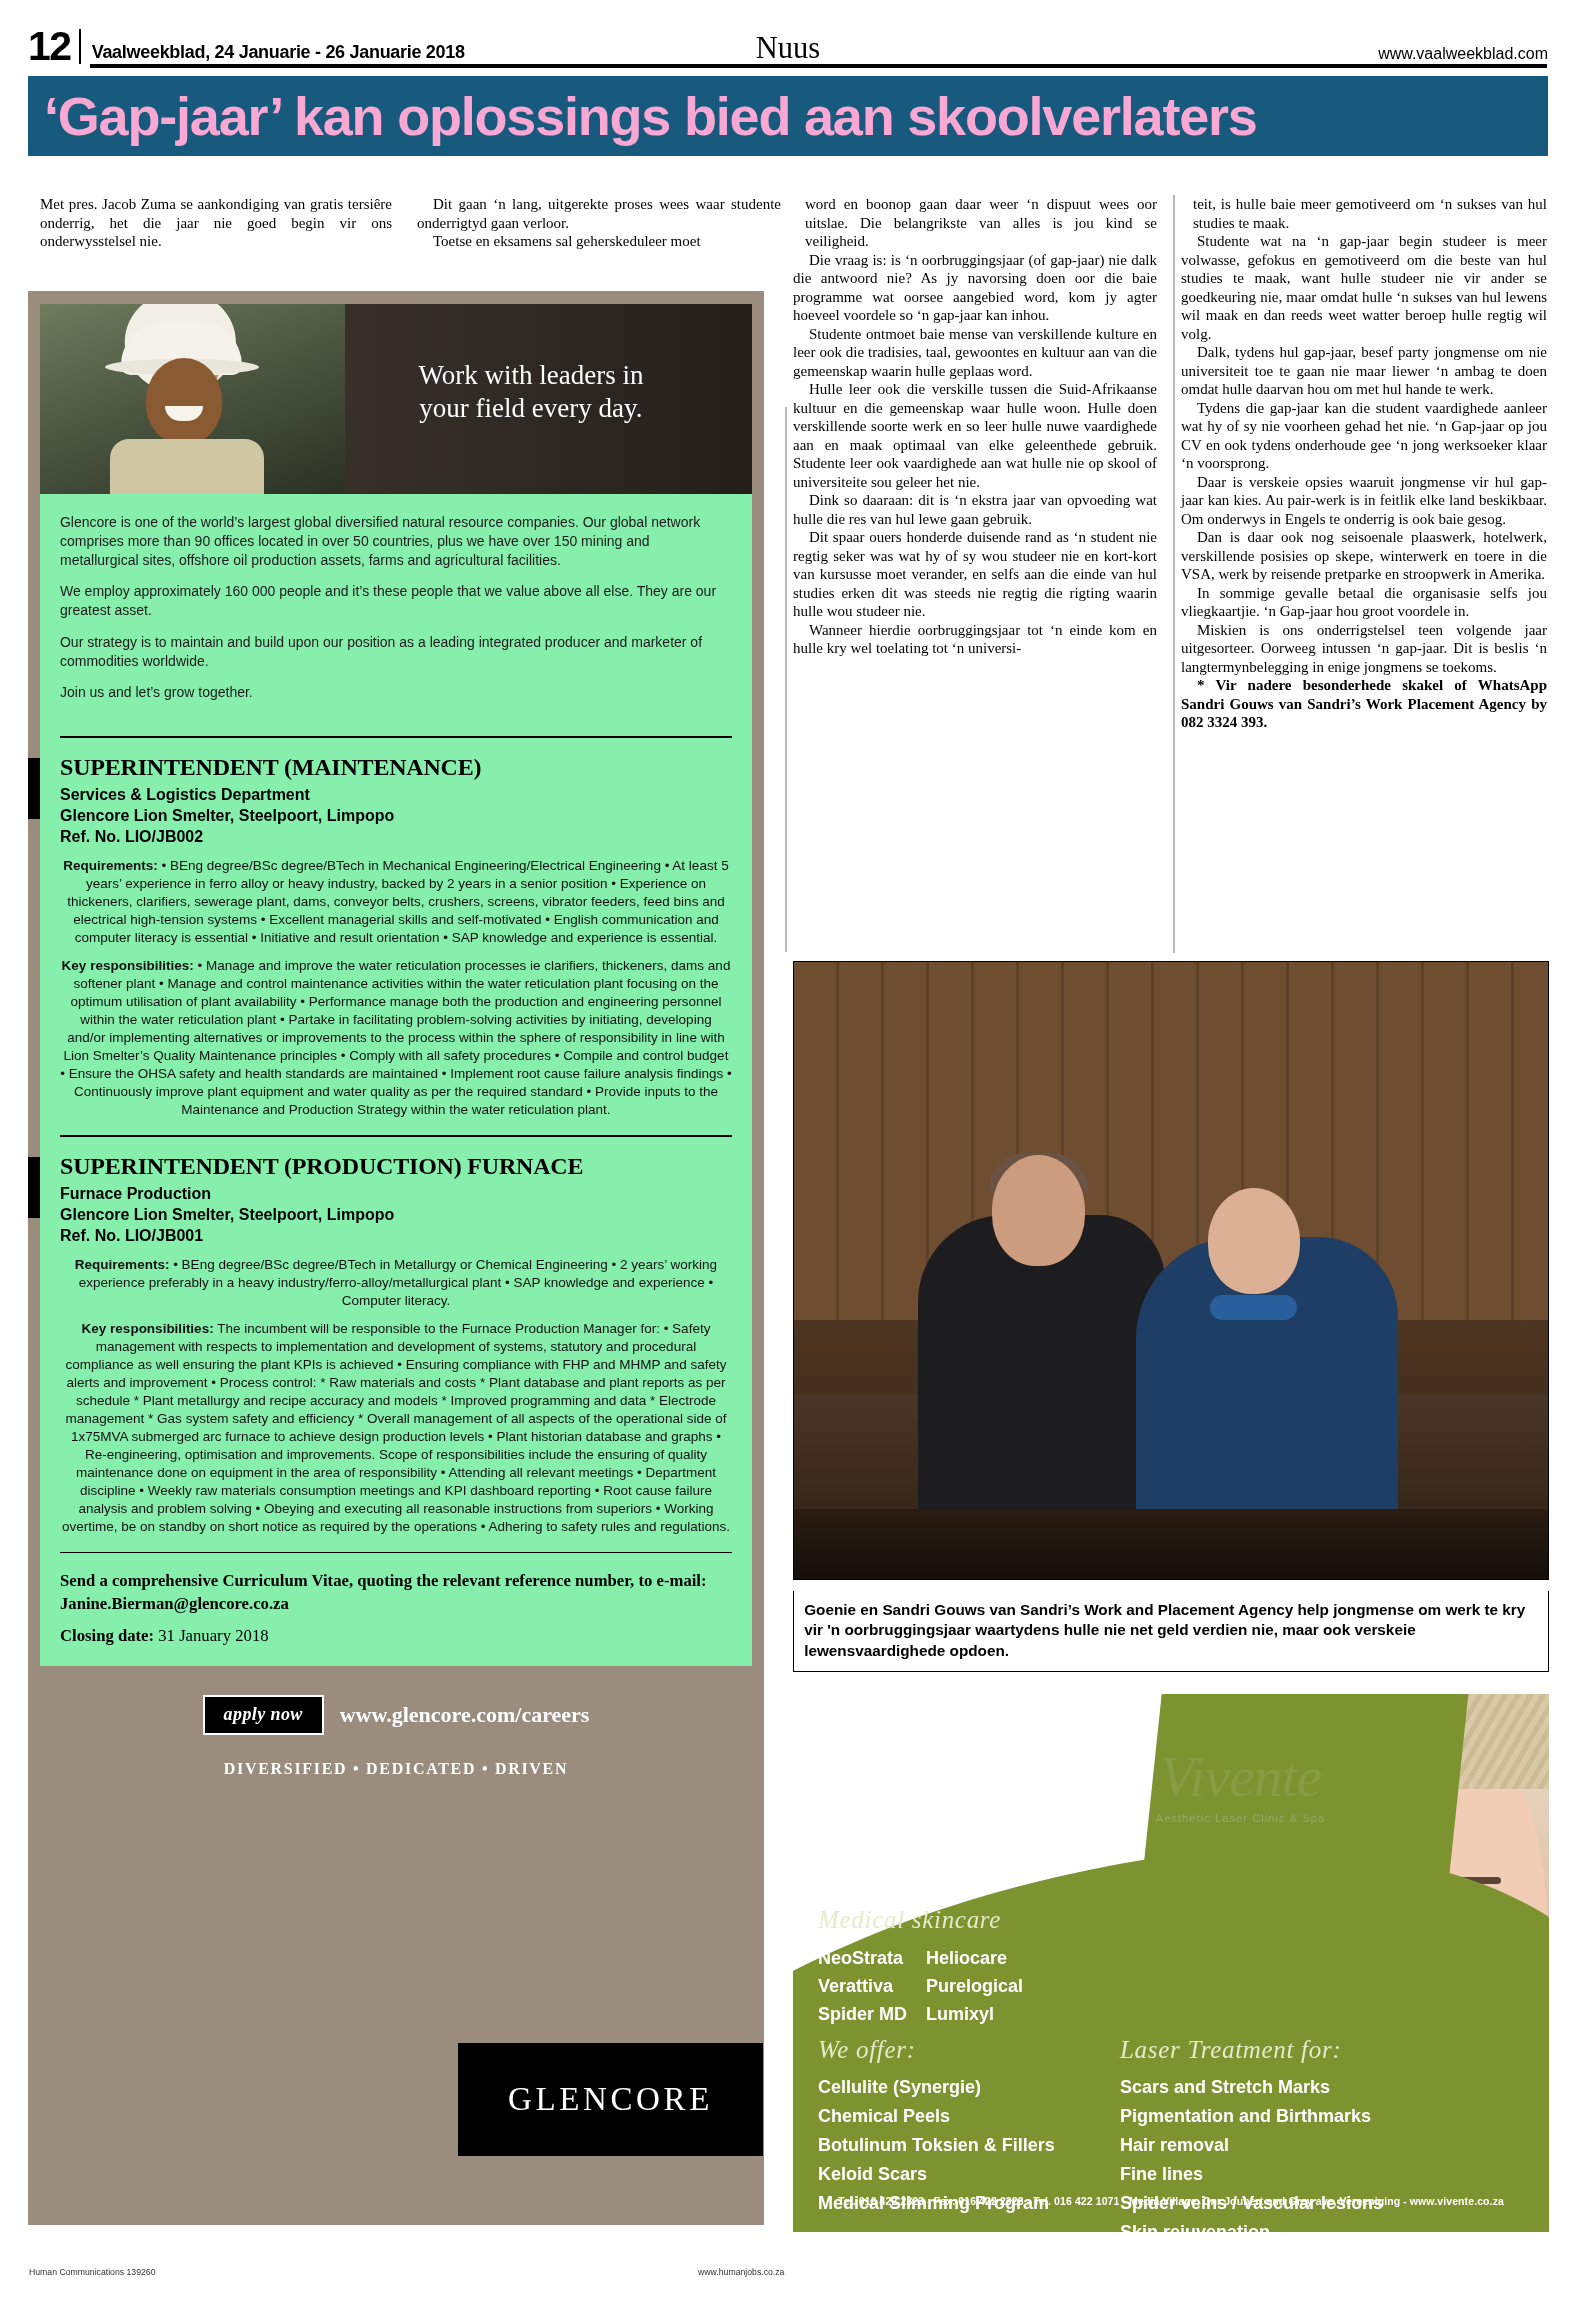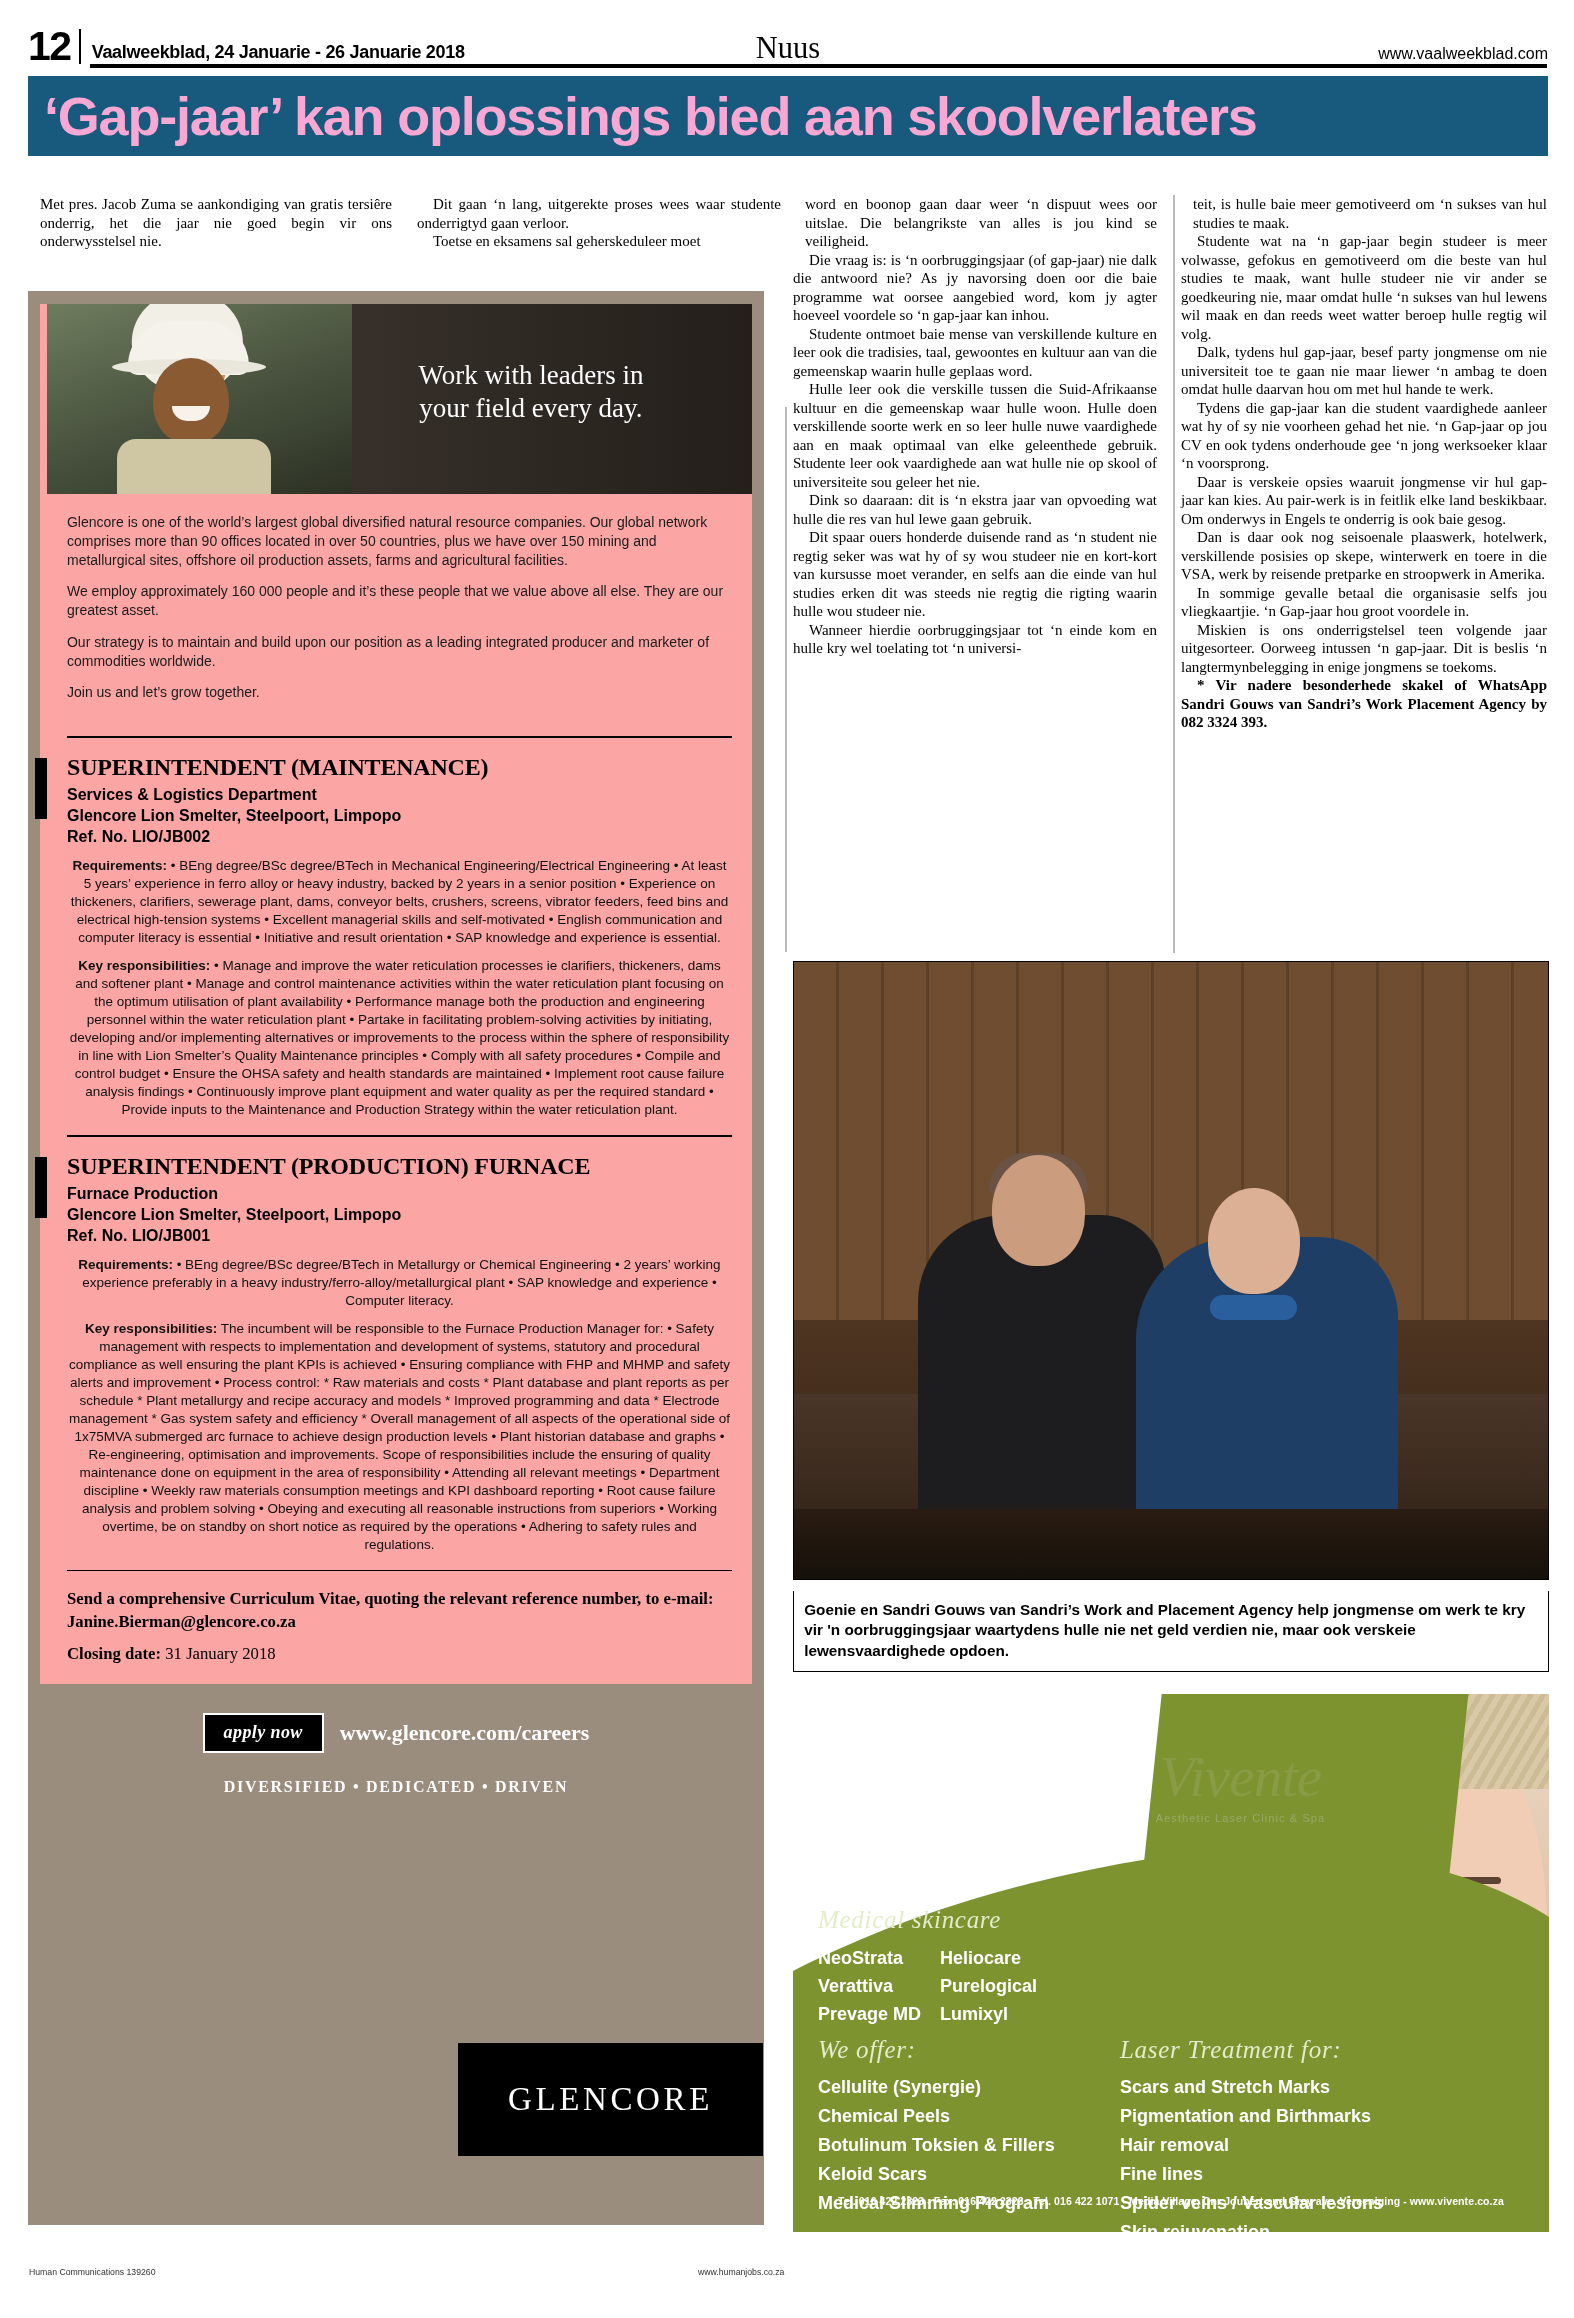--- a/index.html
+++ b/index.html
@@ -67,21 +67,21 @@
   .col-rule {
     position:absolute; width:1.5px; background:#b9b9b9;
   }
 
   
   .glencore-ad {
     position:absolute; left:28px; top:291px; width:736px; height:1934px;
     background:#9a8d7e;
     padding:13px 11.6px 0 11.6px;
   }
-  .glencore-inner { background:#fca5a5; width:100%;padding-left:7px; }
+  .glencore-inner { background:#86efac; width:100%; }
   .glencore-hero {
     position:relative; width:100%; height:190px; overflow:hidden;
     background:linear-gradient(90deg,#2f2a26 0%,#3a332c 35%,#241f1b 100%);
   }
   .hero-photo {
     position:absolute; left:0; top:0; width:305px; height:190px;
     background:
       radial-gradient(circle at 48% 34%, #c98f5e 0 32px, transparent 33px),
       radial-gradient(ellipse at 46% 20%, #f2efe6 0 55px, transparent 56px),
       linear-gradient(160deg,#6f7c5e 0%,#4b5540 48%,#2c3124 100%);
@@ -469,21 +469,21 @@
       <div class="word">Vivente</div>
       <div class="tag">Aesthetic Laser Clinic &amp; Spa</div>
     </div>
 
     <div class="viv-block viv-skincare">
       <div class="viv-script">Medical skincare</div>
       <div class="viv-brands">
         <div>
           <div>NeoStrata</div>
           <div>Verattiva</div>
-          <div>Prevage MD</div>
+          <div>Spider MD</div>
         </div>
         <div>
           <div>Heliocare</div>
           <div>Purelogical</div>
           <div>Lumixyl</div>
         </div>
       </div>
     </div>
 
     <div class="viv-block viv-offer">

